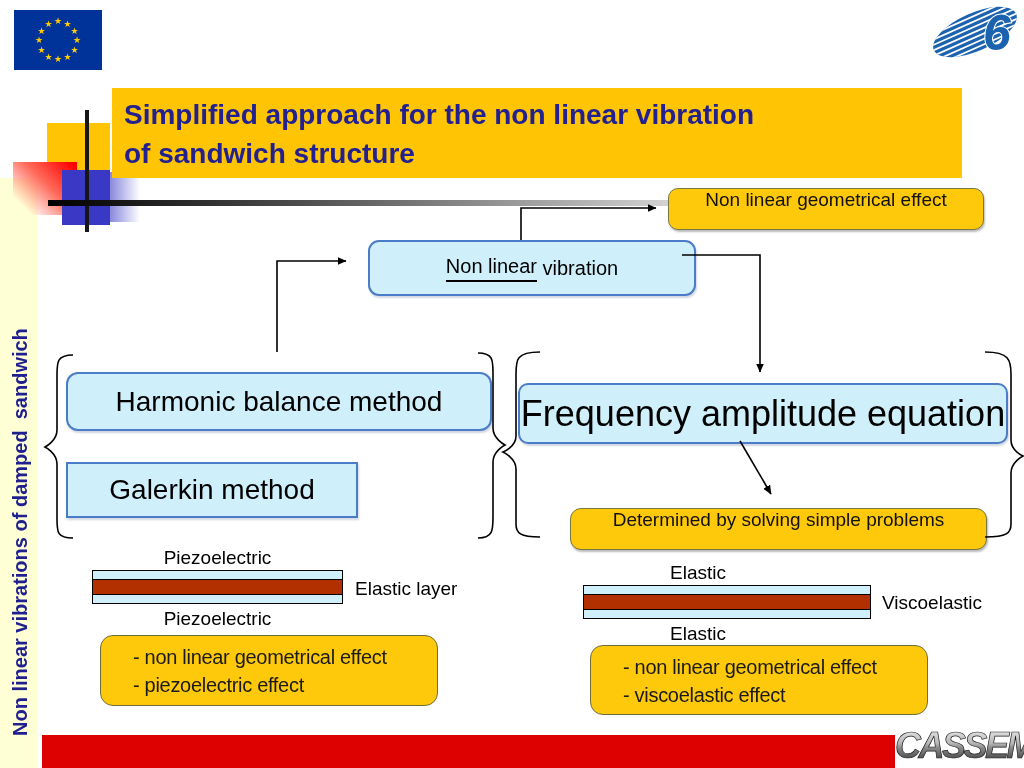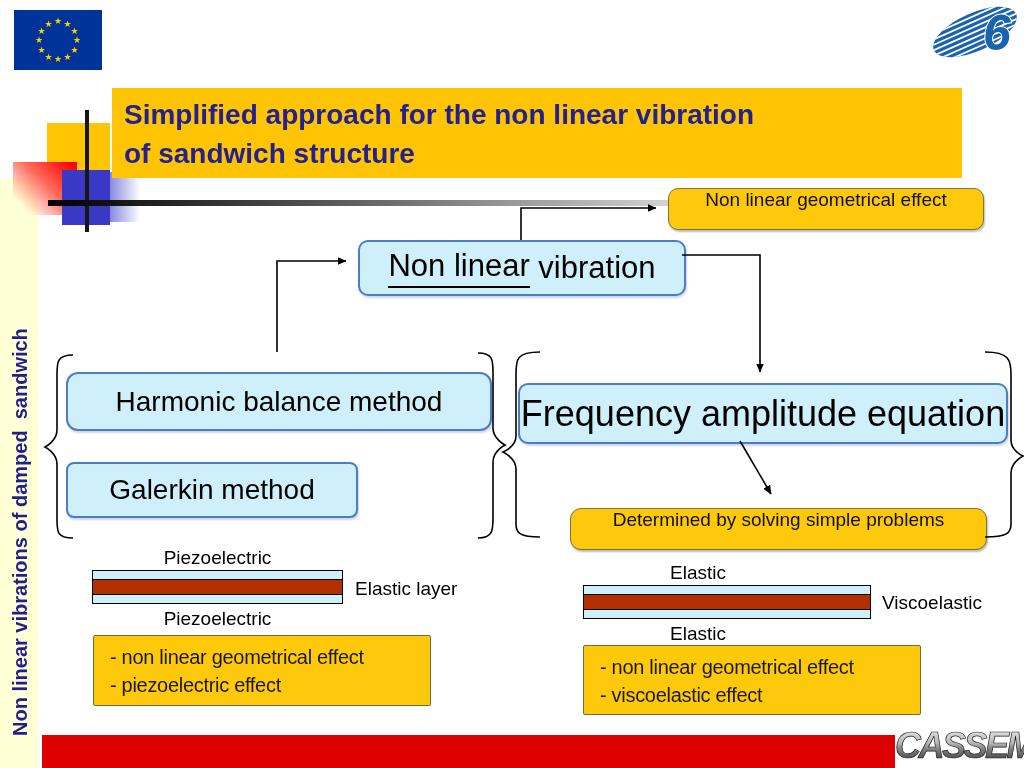--- a/index.html
+++ b/index.html
@@ -37,23 +37,23 @@
             box-shadow:1px 2px 2px rgba(60,60,60,.35);}
   .ul{border-bottom:2px solid #000;padding-bottom:2px;}
 
   
   .sandwich{position:absolute;border:1px solid #000;box-sizing:border-box;}
   .layer-face{height:8px;background:#CFF0FA;border-bottom:1px solid #000;}
   .layer-core{height:14px;background:#B23000;border-bottom:1px solid #000;}
   .layer-face2{height:8px;background:#CFF0FA;}
   .lbl{position:absolute;font-size:19px;color:#000;white-space:nowrap;}
 
-  .effects-box{position:absolute;background:#FFC90B;border:1.5px solid #6E6E3C;border-radius:2px;
-               color:#1a1a1a;font-size:20px;line-height:28px;padding:7px 0 0 16px;box-sizing:border-box;
-               letter-spacing:-.3px;}
+  .effects-box{position:absolute;background:#FFC90B;border:1.5px solid #6E6E3C;border-radius:13px;
+               color:#1a1a1a;font-size:20px;line-height:28px;padding:7px 0 0 32px;box-sizing:border-box;
+               letter-spacing:-.3px;margin-left:7px;}
 
   
   .red-bar{position:absolute;left:42px;top:735px;width:853px;height:33px;background:#DE0101;}
 
   .overlay{position:absolute;left:0;top:0;pointer-events:none;}
 </style>
 </head>
 <body>
 
 <div class="stage">
@@ -111,30 +111,30 @@
 
   <div class="title-bar">
     <div>Simplified approach for the non linear vibration</div>
     <div>of sandwich structure</div>
   </div>
 
   <div class="box-gold" style="left:668px;top:188px;width:314px;height:40px;font-size:19px;">
     <span>Non linear geometrical effect</span>
   </div>
 
-  <div class="box-cyan" style="left:358px;top:240px;width:324px;height:52px;font-size:31px;">
+  <div class="box-cyan" style="left:368px;top:240px;width:324px;height:52px;font-size:20px;border-radius:11px;">
     <span class="ul">Non linear</span>
       <span style="white-space:pre;"> vibration</span>
   </div>
 
   <div class="box-cyan" style="left:66px;top:372px;width:422px;height:55px;font-size:28px;border-radius:12px;text-align:right;">
     <span>Harmonic balance method</span>
   </div>
 
-  <div class="box-cyan" style="left:66px;top:462px;width:288px;height:52px;font-size:28px;border-radius:8px;">
+  <div class="box-cyan" style="left:66px;top:462px;width:288px;height:52px;font-size:28px;border-radius:0;">
     <span>Galerkin method</span>
   </div>
 
   <div class="box-cyan" style="left:518px;top:383px;width:486px;height:57px;font-size:36px;">
     <span>Frequency amplitude equation</span>
   </div>
 
   <div class="box-gold" style="left:570px;top:508px;width:415px;height:40px;font-size:19px;border-radius:11px;">
     <span>Determined by solving simple problems</span>
   </div>

